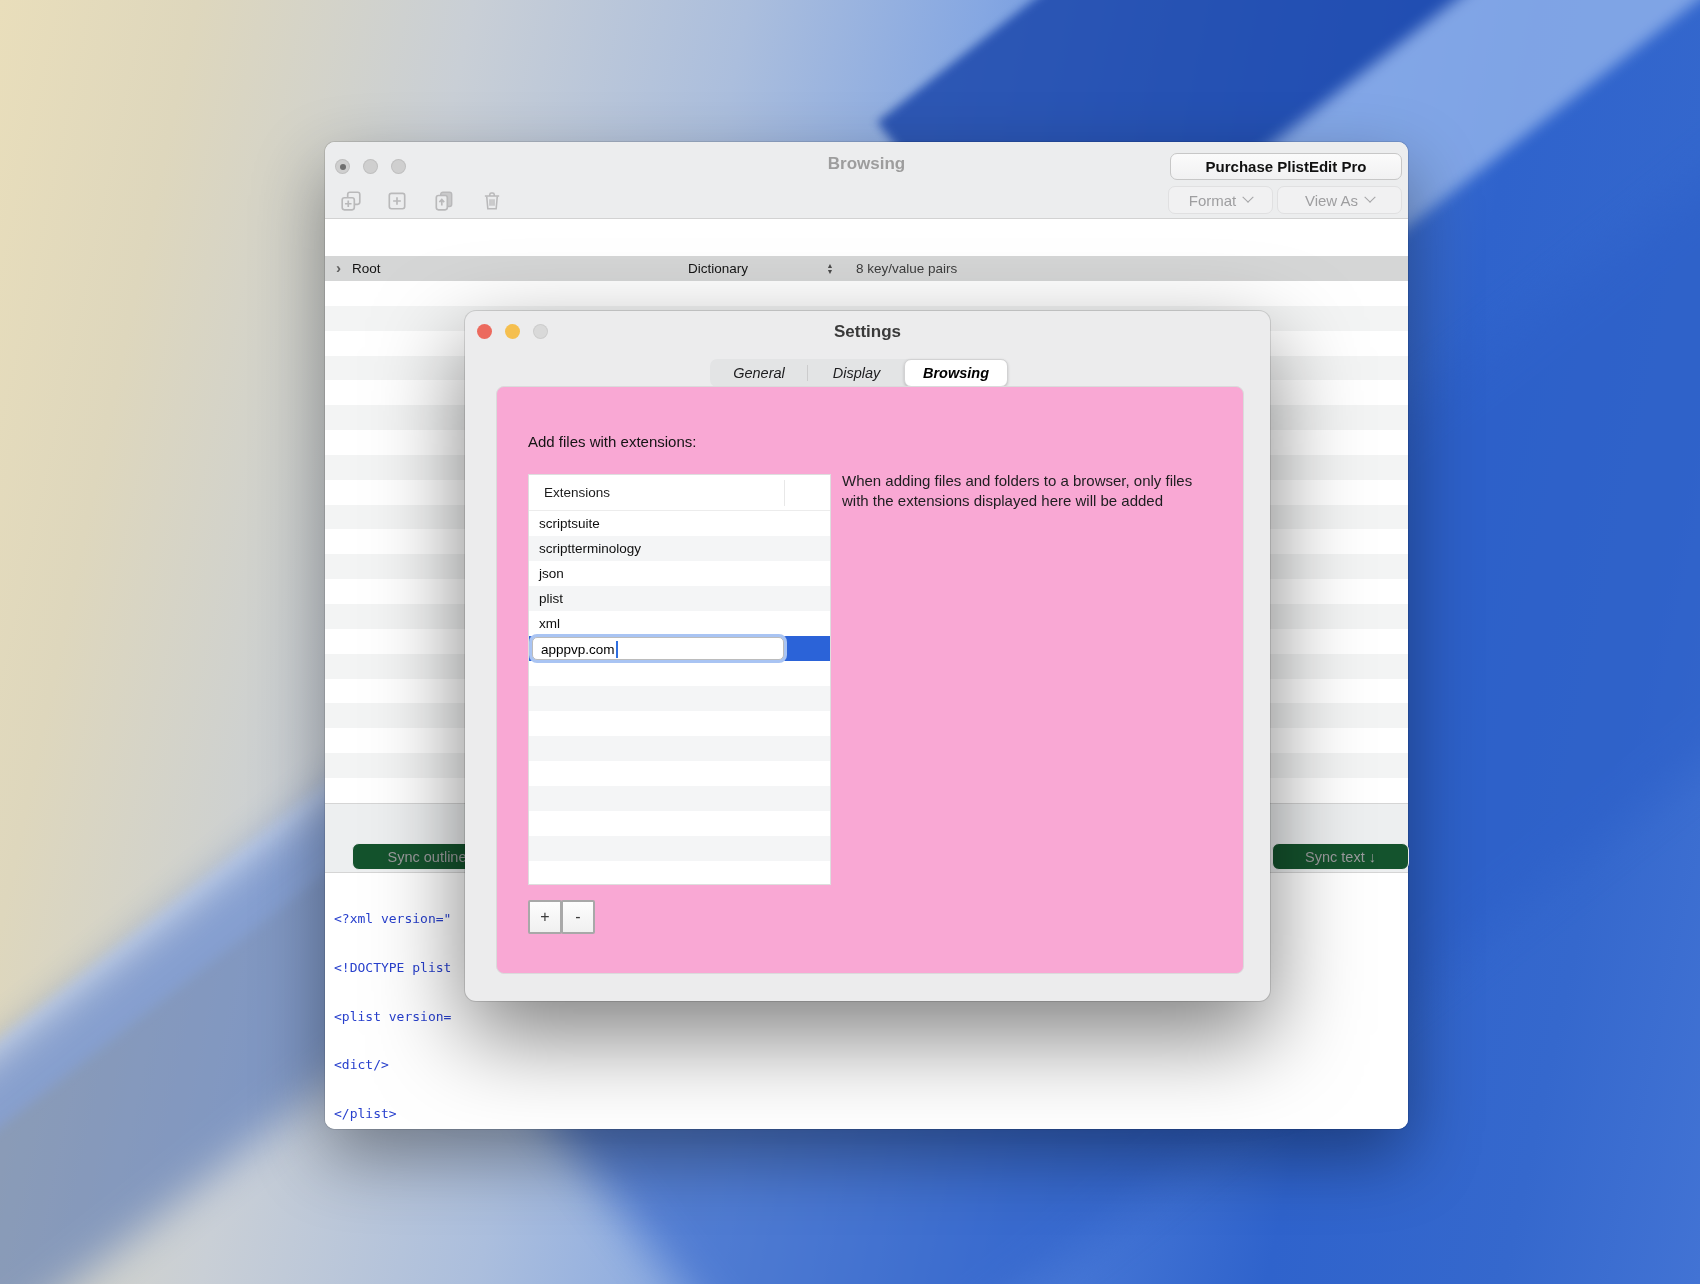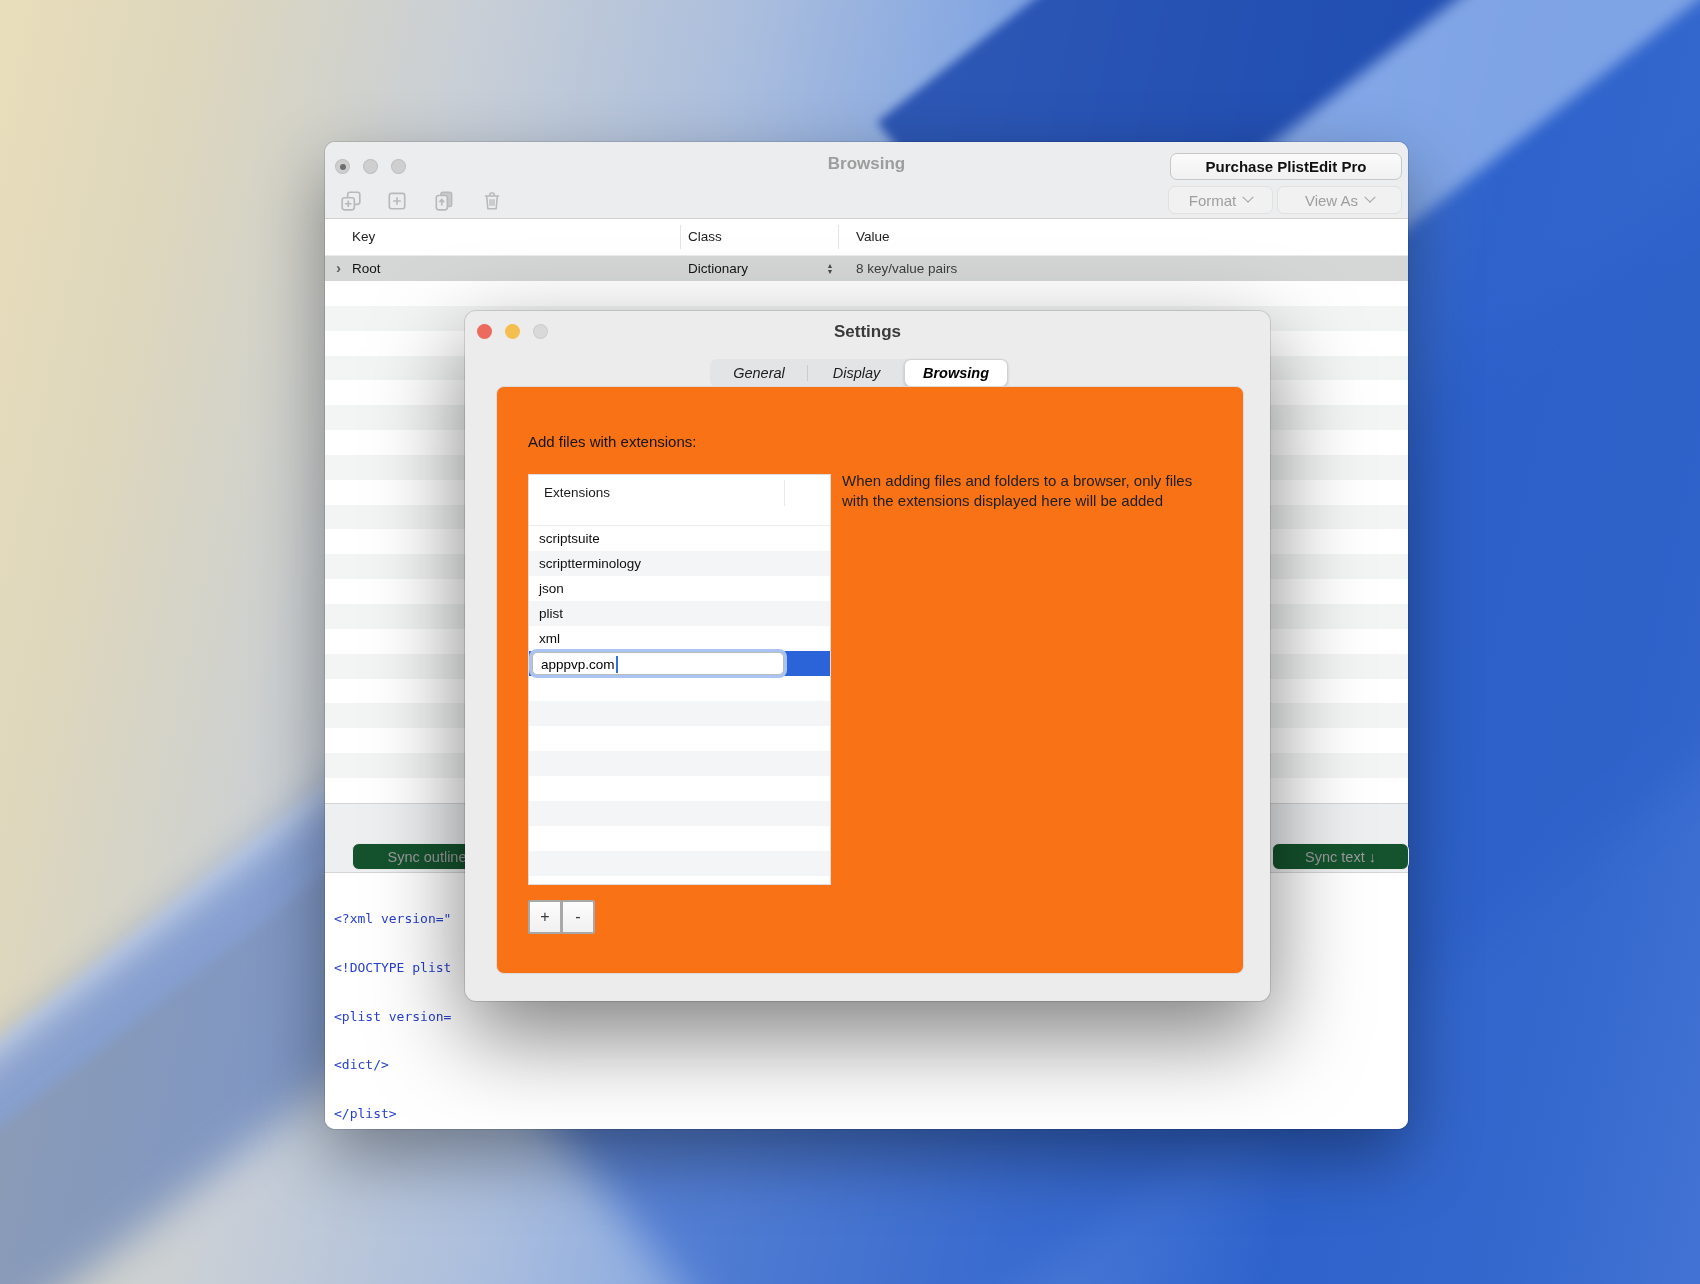--- a/index.html
+++ b/index.html
@@ -85,26 +85,26 @@
     background:#e3e4e5; border-radius:7px;font-style:italic; }
   .tab { position:absolute; top:0; height:28px; display:flex; align-items:center; justify-content:center;
     font-size:14.5px; font-weight:500; color:#1d1d1f; }
   .tab-general { left:0; width:98px; } .tab-display { left:98px; width:97px; }
   .tab-sep { position:absolute; left:97px; top:6px; width:1px; height:16px; background:#cccccd; }
   .tab-browsing { left:194px; top:0px; width:104px; height:28px; background:#fff;
     border:0.5px solid #d2d2d3; border-radius:7px; font-weight:600; color:#000;
     box-shadow:0 1px 3px rgba(0,0,0,.18); }
 
   .card { position:absolute; left:31px; top:75px; width:748px; height:588px;
-    background:#f97316; border:1px solid #dadbdb; border-radius:8px; }
+    background:#f9a8d4; border:1px solid #dadbdb; border-radius:8px; }
   .section-label { position:absolute; left:31px; top:46px; font-size:15px; color:#141414; }
 
   .ext-table { position:absolute; left:31px; top:87px; width:303px; height:411px;
     background:#fff; border:1px solid #dedede; overflow:hidden; }
-  .ext-head { position:relative; height:51px; border-bottom:1px solid #ececec; }
+  .ext-head { position:relative; height:36px; border-bottom:1px solid #ececec; }
   .ext-head-label { position:absolute; left:15px; top:10px; font-size:13.5px; color:#1c1c1c; }
   .ext-head-div { position:absolute; left:255px; top:5px; width:1px; height:26px; background:#e8e8e8; }
   .ext-row { position:relative; height:25px; font-size:13.5px; color:#0f0f0f; }
   .ext-row span { position:absolute; left:10px; top:4.5px;text-align:center; }
   .r-even { background:#fff; } .r-odd { background:#f4f5f6; }
   .ext-row-selected { position:relative; height:25px; background:#2b63d8; }
   .edit-field { position:absolute; left:3px; top:1px; width:252px; height:23px; background:#fff;
     border:1px solid #bcbcbc; border-radius:5px; box-shadow:0 0 0 3px #a9c4f3; }
   .edit-text { position:absolute; left:8px; top:3.5px; font-size:13.5px; color:#000; }
   .caret { position:absolute; top:3px; width:1.5px; height:17px; background:#2f6fe0; }
@@ -168,27 +168,20 @@
       <div class="btn drop fmt">
         <span>Format</span>
         <span class="chev"></span>
       </div>
       <div class="btn drop vas">
         <span>View As</span>
         <span class="chev"></span>
       </div>
     </div>
 
-    <div class="mw-colheader">
-      <span class="colh ch-key">Key</span>
-      <span class="colh ch-class">Class</span>
-      <span class="colh ch-value">Value</span>
-      <span class="col-div cd1"></span>
-      <span class="col-div cd2"></span>
-    </div>
 
     <div class="mw-root">
       <span class="disc">›</span>
       <span class="root-key">Root</span>
       <span class="root-class">Dictionary</span>
       <span class="stepper">
           <span>▲</span>
           <span>▼</span>
         </span>
       <span class="root-value">8 key/value pairs</span>

